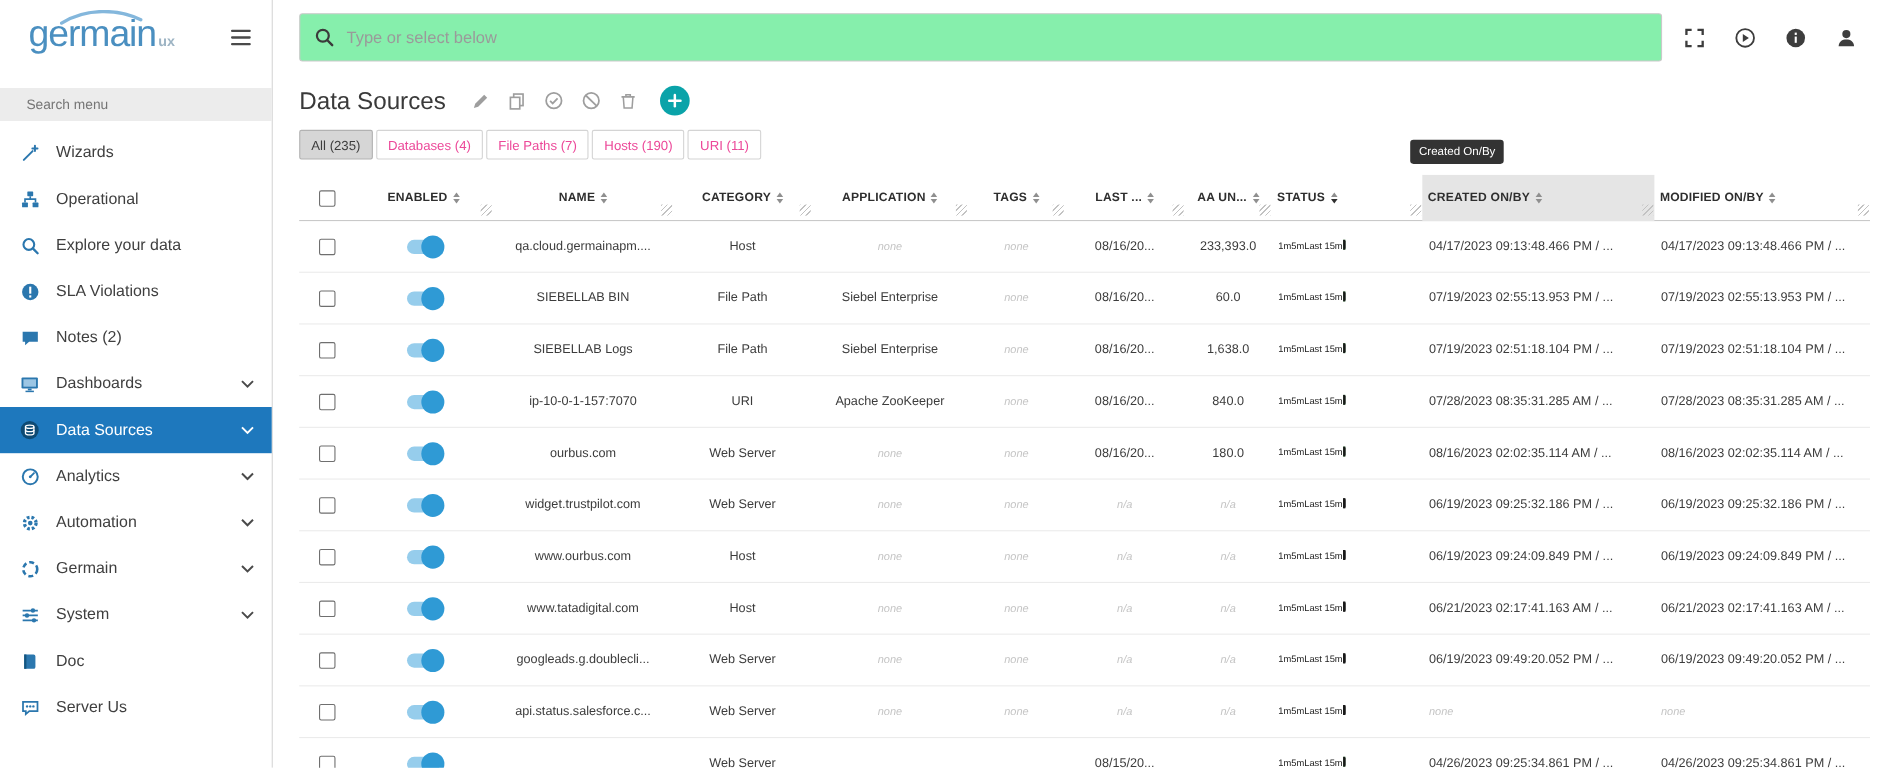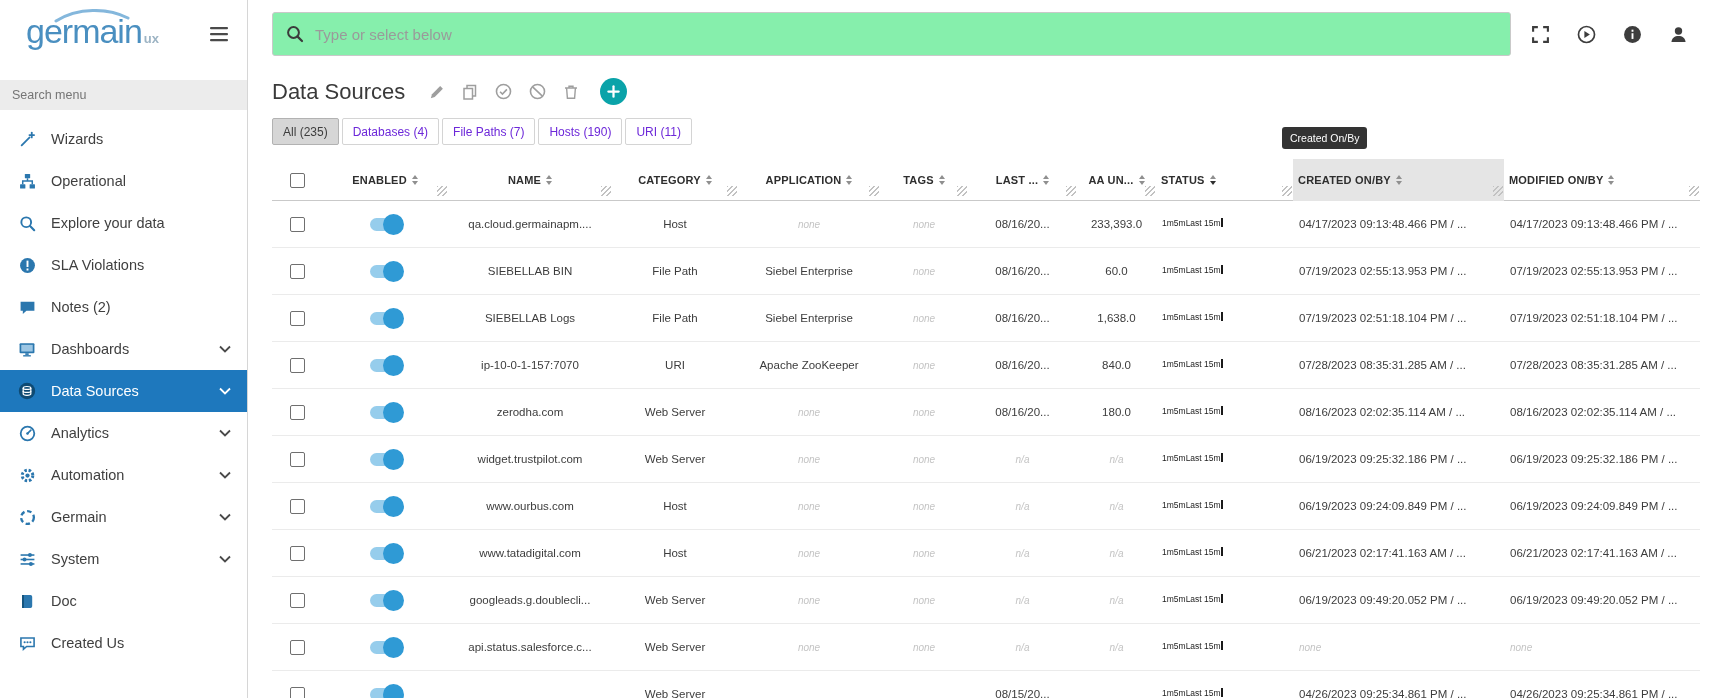--- a/index.html
+++ b/index.html
@@ -7,21 +7,21 @@
   body{display:flex;font-family:"Liberation Sans",sans-serif;background:#fff;color:#333}
 
   
   .sidebar{width:248px;flex:0 0 248px;border-right:1px solid #d6d6d6;background:#fff;position:relative}
   .logo-row{padding:12px 16px 2px 26px;height:70px;position:relative}
   .logo{position:relative;display:inline-block;cursor:pointer}
   .swoosh{position:absolute;top:-3px;left:28px}
   .logo-text{font-size:34px;color:#4a8fc0;font-weight:500;letter-spacing:-1px}
   .logo-ux{font-size:13px;color:#9db4c4;margin-left:2px;font-weight:bold}
   .hamburger{position:absolute;right:18px;top:26px;cursor:pointer;display:flex}
-  .menu-search{width:100%;height:30px;border:none;background:#ececec;padding:0 12px;font-size:12.5px;color:#555;outline:none;font-family:inherit;margin-top:10px;display:block}
+  .menu-search{width:100%;height:30px;border:none;background:#ececec;padding:0 24px;font-size:12.5px;color:#555;outline:none;font-family:inherit;margin-top:10px;display:block}
   nav{margin-top:8px}
   .nav-item{display:flex;align-items:center;height:42px;padding:0 16px 0 16px;gap:13px;cursor:pointer;color:#3f3f3f;font-size:14.5px}
   .nav-item .nico{width:22px;display:flex;justify-content:center;color:#2b77ae}
   .nav-item .chev{margin-left:auto;color:#4a4a4a;display:flex}
   .nav-item.active{background:#1e78bd;color:#fff;font-weight:500}
   .nav-item.active .nico,.nav-item.active .chev{color:#fff}
 
   
   .main{flex:1;position:relative;padding:12px 0 0 24px}
   .topbar{display:flex;align-items:center;gap:20px;padding-right:28px}
@@ -30,21 +30,21 @@
   .searchbox input::placeholder{color:#9a9a9a}
   .topbar-icons{display:flex;gap:27px;align-items:center;color:#3d3d3d}
   .tico{cursor:pointer;display:flex}
 
   .page-head{margin-top:22px;display:flex;align-items:center;gap:17px}
   .page-title{font-size:22px;color:#3a3a3a;font-weight:500;margin-right:7px}
   .aico{color:#9e9e9e;cursor:pointer;display:flex}
   .add-btn{width:27px;height:27px;border-radius:50%;background:#0aa3a9;display:flex;align-items:center;justify-content:center;cursor:pointer;border:none;margin-left:4px}
 
   .tabs{margin-top:13px;display:flex;gap:3px}
-  .tab{height:27px;padding:0 10px;font-size:12px;border:1px solid #d4d4d4;background:#fff;color:#6d28d9;border-radius:2px;cursor:pointer;font-family:inherit}
+  .tab{height:27px;padding:0 10px;font-size:12px;border:1px solid #d4d4d4;background:#fff;color:#ec4899;border-radius:2px;cursor:pointer;font-family:inherit}
   .tab.active{background:#d6d6d6;color:#3d3d3d;border-color:#b2b2b2}
 
   .tooltip{position:absolute;left:1034px;top:127px;background:#333;color:#fff;font-size:10.5px;padding:5px 8px;border-radius:3px;z-index:6;white-space:nowrap}
 
   
   .table{margin-top:14px;width:1428px}
   .grid{display:grid;grid-template-columns:50px 126px 164px 126px 142px 88px 109px 79px 137px 211px 196px;align-items:center}
   .thead{height:42px;border-bottom:1px solid #c9c9c9}
   .th{display:flex;align-items:center;justify-content:center;gap:5px;font-size:11px;font-weight:bold;color:#2e2e2e;position:relative;height:42px;letter-spacing:.2px;cursor:pointer;white-space:nowrap}
   .th.left{justify-content:flex-start;padding-left:5px}
@@ -261,21 +261,21 @@
       <span class="nico">
           <svg width="17" height="17" viewBox="0 0 16 16">
             <path d="M1.8 2.8h12.4v8h-7l-3 2.6v-2.6H1.8z" fill="none" stroke="currentColor" stroke-width="1.5"></path>
             <g fill="currentColor">
               <circle cx="5.3" cy="6.8" r="1"></circle>
               <circle cx="8" cy="6.8" r="1"></circle>
               <circle cx="10.7" cy="6.8" r="1"></circle>
             </g>
           </svg>
         </span>
-      <span class="nlabel">Created Us</span>
+      <span class="nlabel">Server Us</span>
     </div>
   </nav>
 </aside>
 
 <main class="main">
 
   <div class="topbar">
     <div class="searchbox">
       <span style="display:flex">
           <svg width="18" height="18" viewBox="0 0 18 18">
@@ -570,21 +570,21 @@
 
   <div class="tr grid">
     <div class="td">
             <span class="checkbox"></span>
           </div>
     <div class="td">
             <span class="toggle">
               <span class="knob"></span>
             </span>
           </div>
-    <div class="td">zerodha.com</div>
+    <div class="td">ourbus.com</div>
     <div class="td">Web Server</div>
     <div class="td muted">none</div>
     <div class="td muted">none</div>
     <div class="td">08/16/20...</div>
     <div class="td">180.0</div>
     <div class="td left">
       <span class="statusbox">
         <span class="bar-labels">
                 <span>1m</span>
                 <span>5m</span>

